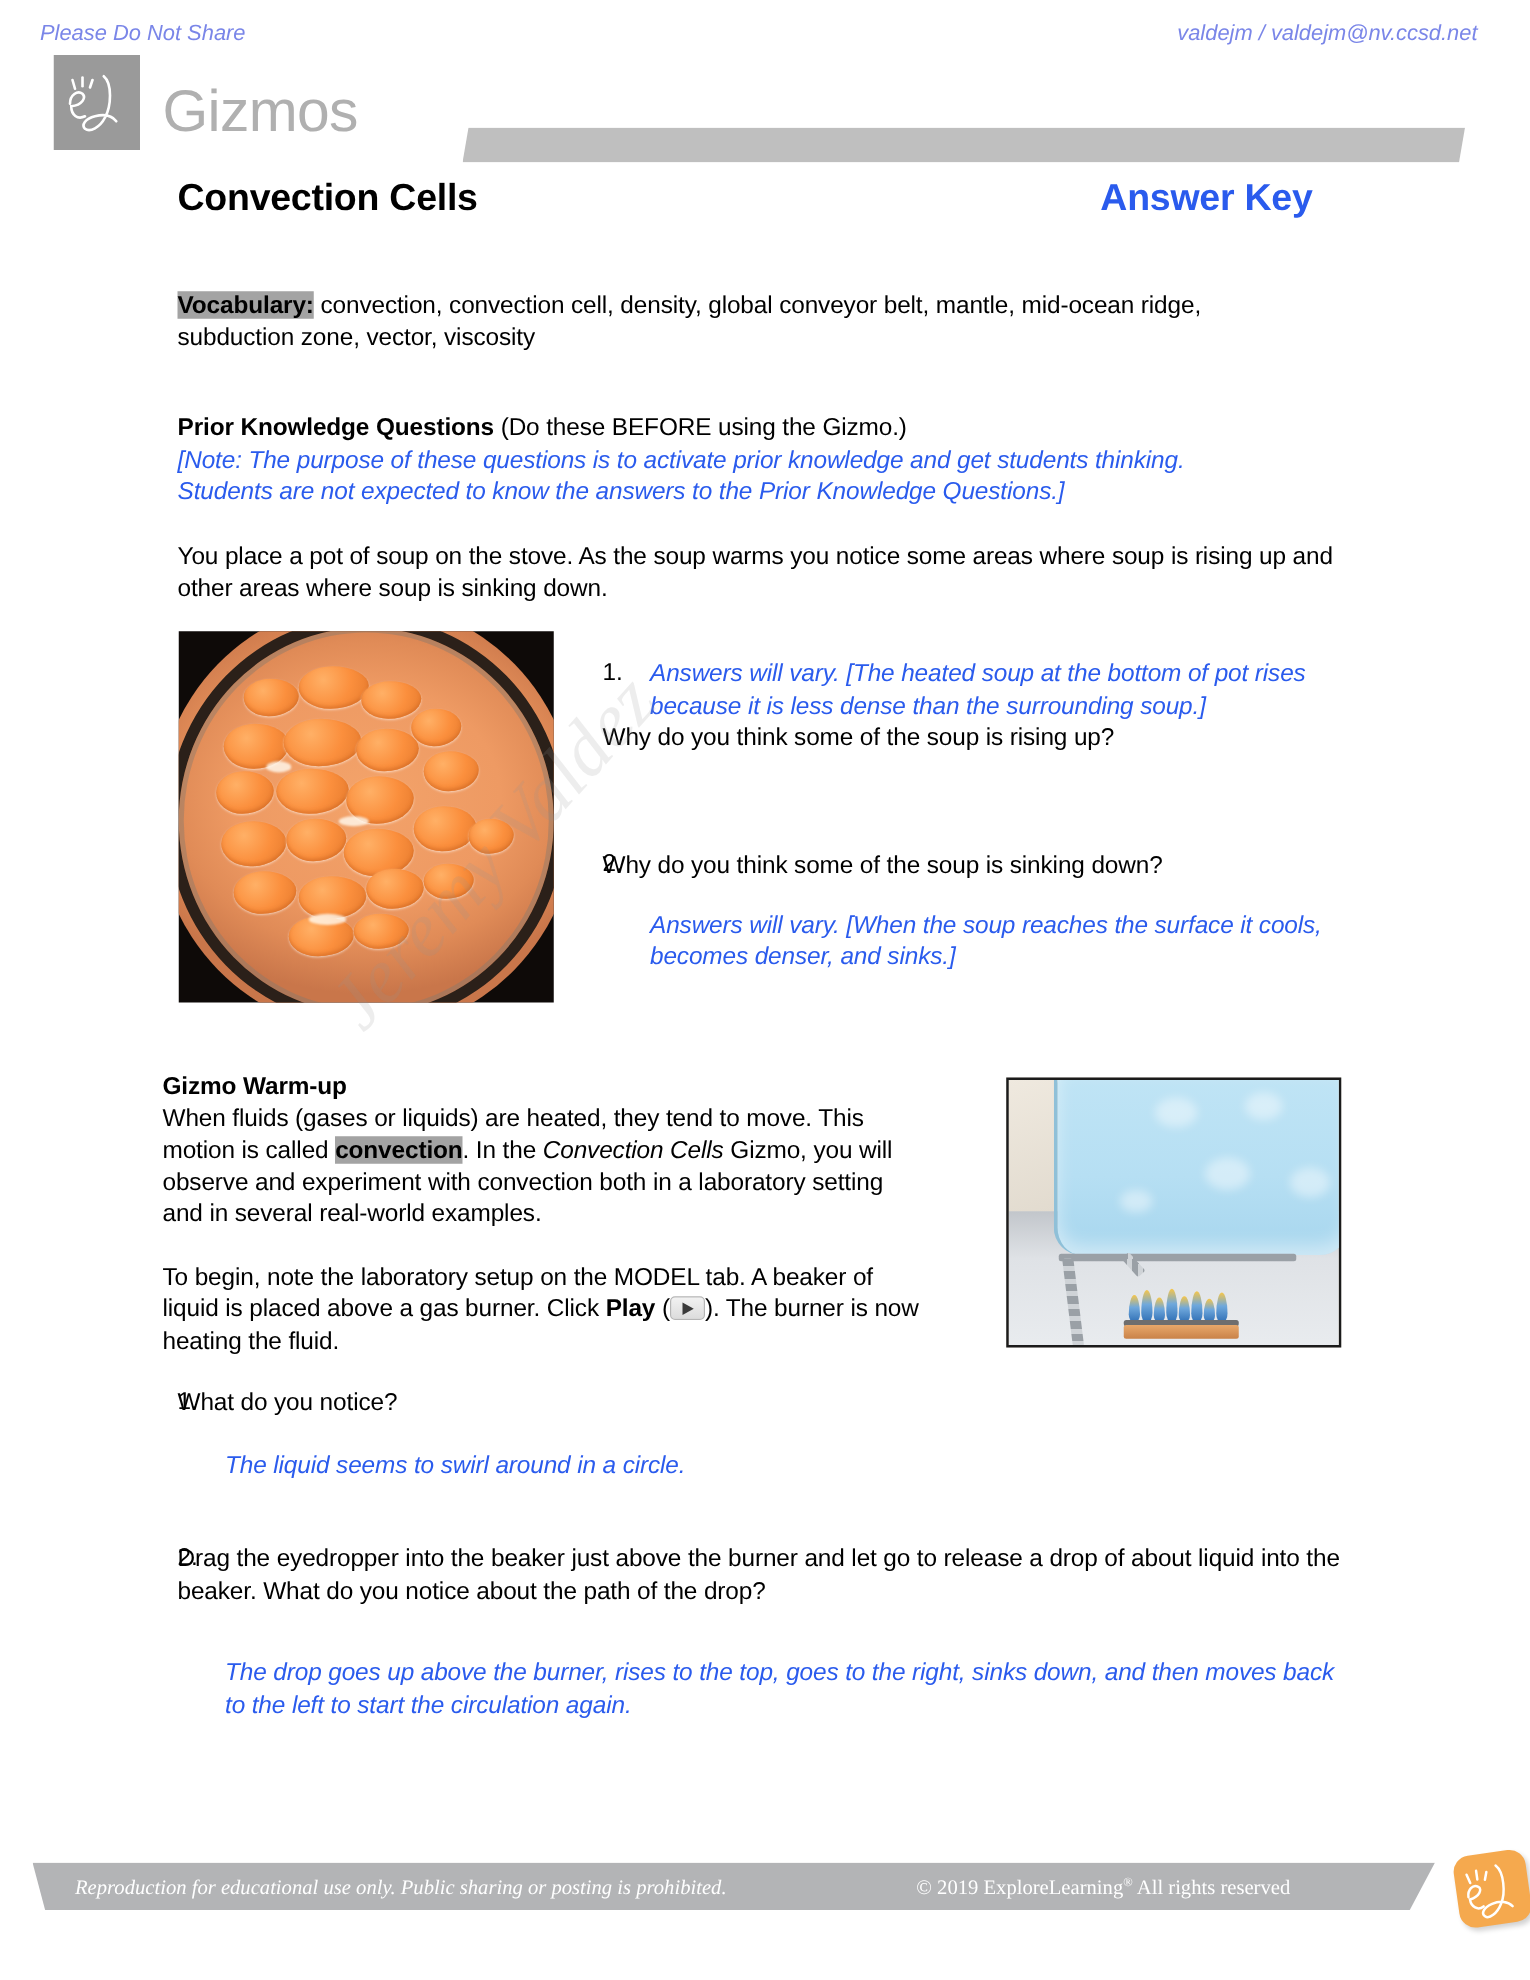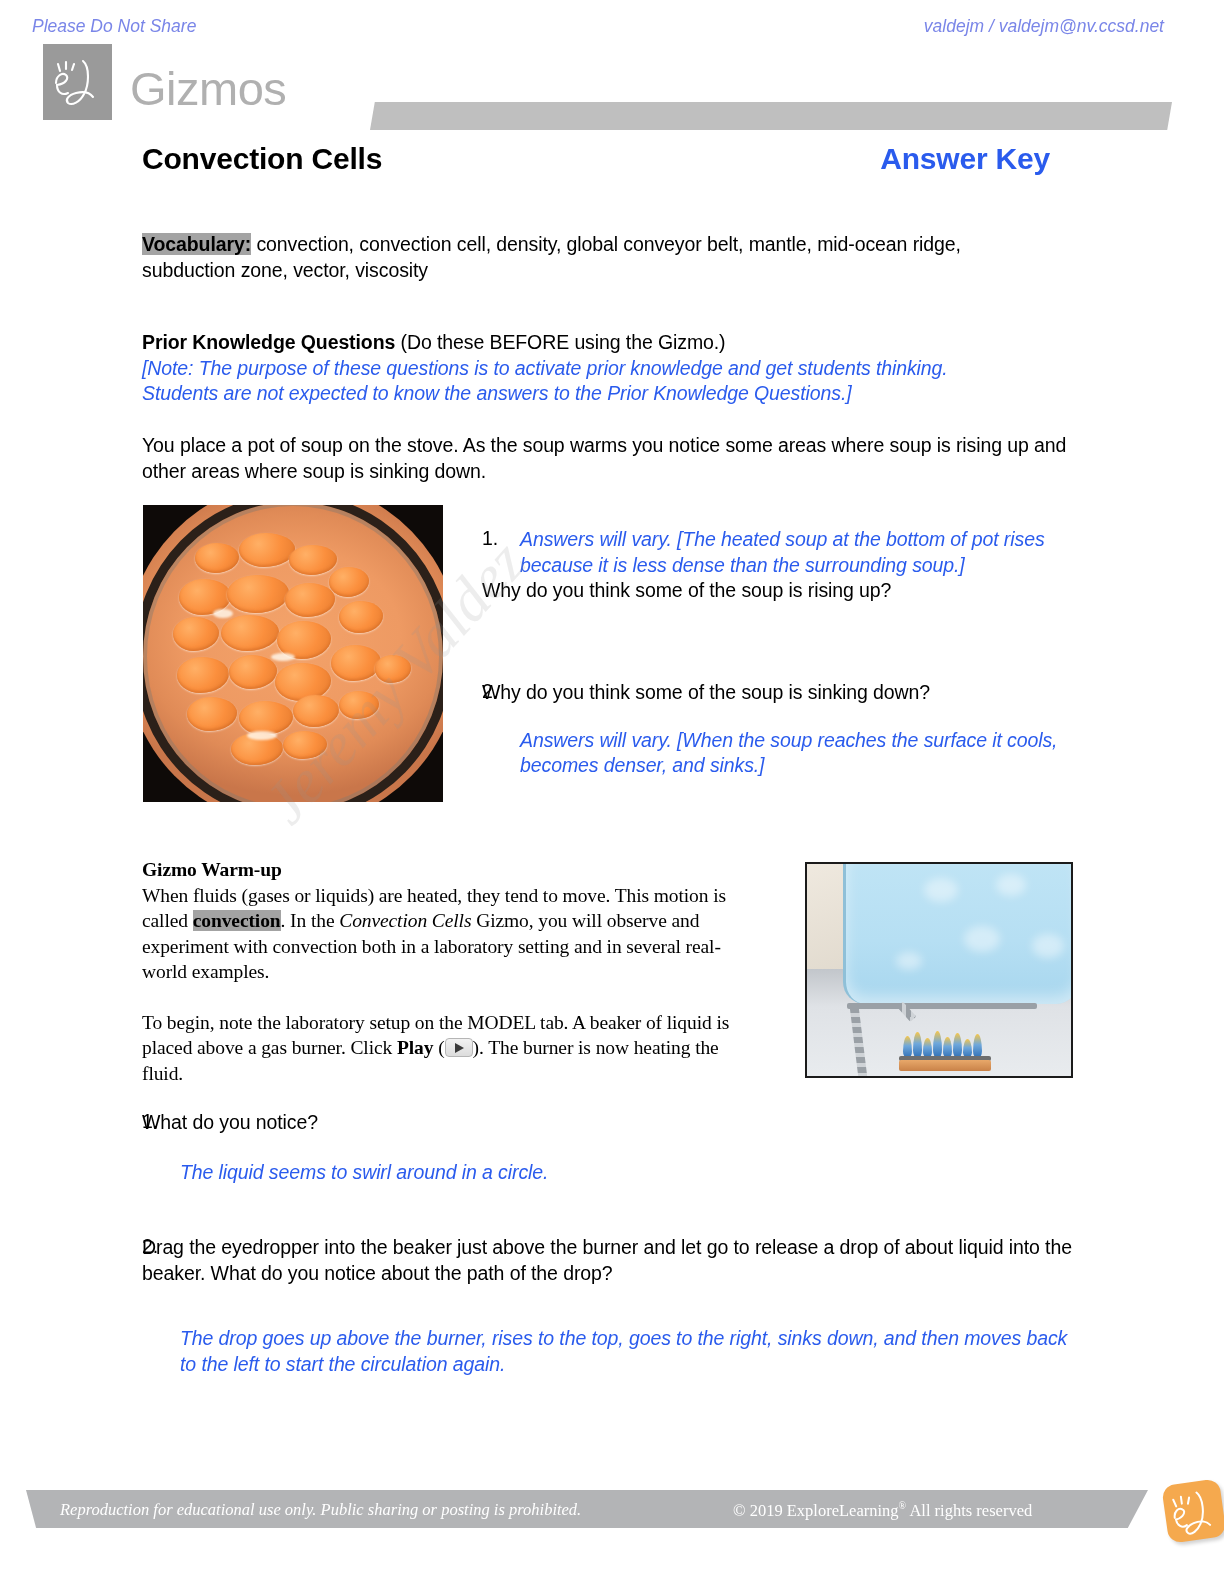--- a/index.html
+++ b/index.html
@@ -22,21 +22,21 @@
     top: 16px;
     left: 0;
     width: 1224px;
     height: 26px;
     font-style: italic;
     font-size: 17.5px;
     color: #7a86e8;
     z-index: 6;
   }
   .topmeta .left  { position: absolute; left: 32px;  top: 0; white-space: nowrap; }
-  .topmeta .right { position: absolute; right: 60px; top: 0; white-space: nowrap; }
+  .topmeta .right { position: absolute; right: 42px; top: 0; white-space: nowrap; }
 
   
   .header {
     position: absolute;
     top: 44px;
     left: 0;
     width: 1224px;
     height: 76px;
     z-index: 4;
   }
@@ -181,21 +181,21 @@
   .qnum {
     position: absolute;
     left: 0;
     top: 0;
     width: 32px;
     font-size: 19.5px;
   }
   .qtext { margin-left: 38px; }
 
   
-  .warmup { left: 142px; top: 857px; width: 610px; font-family: Liberation Serif, serif; }
+  .warmup { left: 130px; top: 857px; width: 610px; }
   .warmup .h { font-weight: bold; }
 
   .beaker-frame {
     left: 805px;
     top: 862px;
     width: 268px;
     height: 216px;
     border: 2px solid #1b1b1b;
     background: #e9e3d9;
     overflow: hidden;

